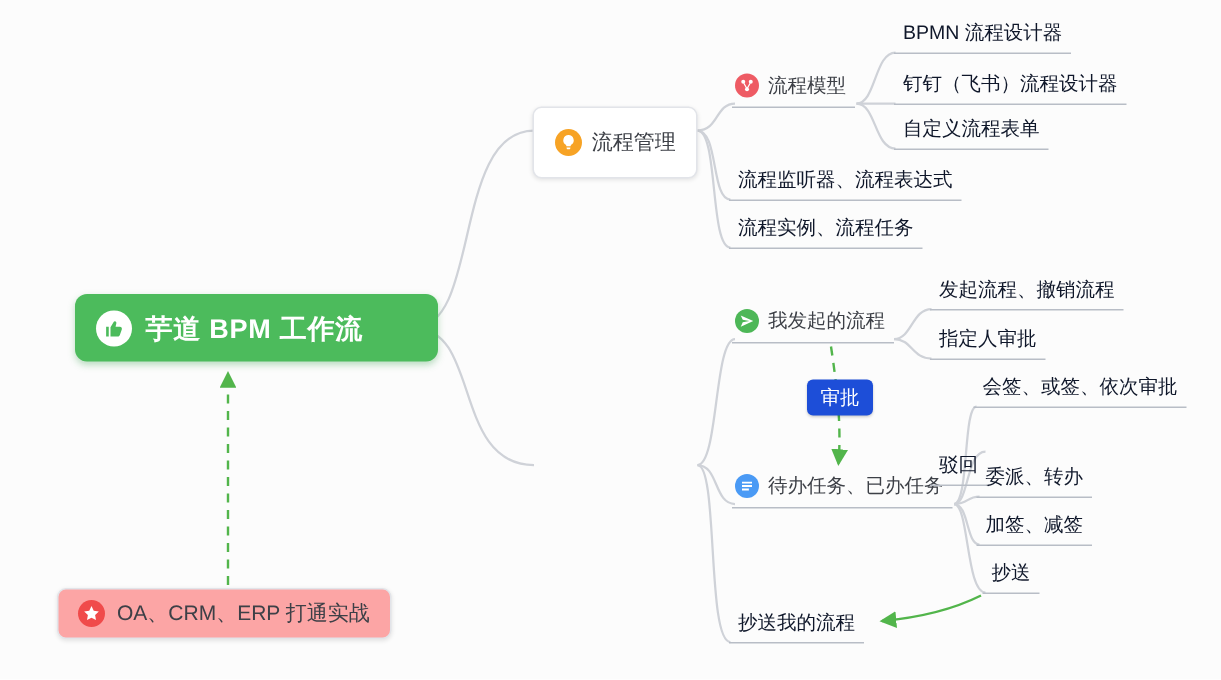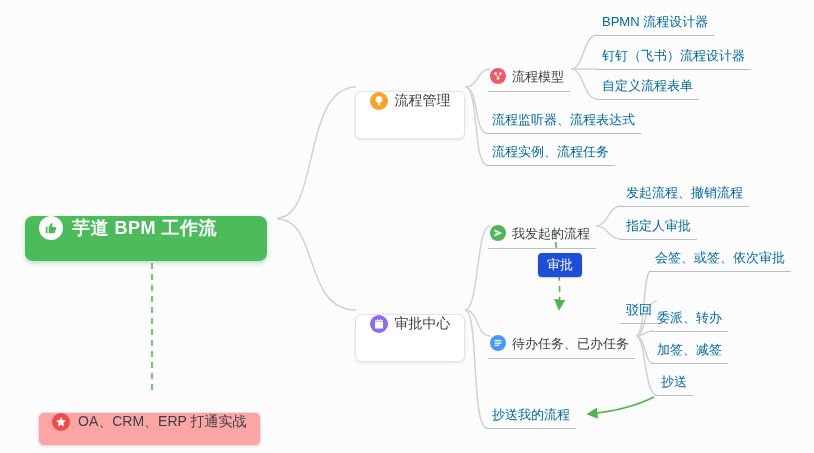--- a/index.html
+++ b/index.html
@@ -1,38 +1,38 @@
 <!DOCTYPE html>
 <html><head>
 <meta charset="utf-8">
 <style>
   * { margin:0; padding:0; box-sizing:border-box; }
   html,body { background:#ffffff; font-family:"Liberation Sans", sans-serif; }
   .stage { position:relative; width:814px; height:453px; background:#fcfcfc; overflow:hidden; }
   svg.wires { position:absolute; left:0; top:0; }
 
-  .node { position:absolute; display:flex; align-items:flex-start; white-space:nowrap;margin-top:20px; }
+  .node { position:absolute; display:flex; align-items:center; white-space:nowrap; }
 
-  .root-node { left:25px; top:196px; width:242px; height:45px; background:#4cbb5c;
+  .root-node { left:50px; top:196px; width:242px; height:45px; background:#4cbb5c;
                border-radius:8px; padding:0 14px; gap:9px; box-shadow:0 2px 5px rgba(60,160,80,.35); }
   .root-node .label { color:#fff; font-size:18px; font-weight:bold; letter-spacing:.5px; }
 
   .topic-box { background:#fff; border:1px solid #e2e4e9; border-radius:6px;
                box-shadow:0 1px 3px rgba(0,0,0,.10); width:110px; height:48px;
                justify-content:center; gap:7px; font-size:14px; color:#3d4047; }
 
   .note-box { left:38px; top:392px; background:#fca5a5; border:1px solid #e2e4e9; border-radius:6px;
               box-shadow:0 1px 3px rgba(0,0,0,.10); height:34px; padding:0 13px; gap:8px;
               font-size:14px; color:#3d4047; }
 
   .subtopic { gap:6px; border-bottom:1px solid #b8bdc6; padding:2px 6px 5px 2px;
               font-size:13px; color:#3d4047; }
 
   .leaf { position:absolute; border-bottom:1px solid #b8bdc6; padding:2px 6px 5px 6px;
-          font-size:13px; line-height:16px; color:#0369a1; white-space:nowrap; }
+          font-size:13px; line-height:16px; color:#0f172a; white-space:nowrap; }
 
   .badge { position:absolute; left:538px; top:253px; background:#1d4ed8; color:#fff;
            font-size:13px; line-height:16px; padding:4px 9px; border-radius:4px;
            box-shadow:0 1px 2px rgba(0,0,0,.2); }
 
   .icon-circle { display:flex; align-items:center; justify-content:center;
                  border-radius:50%; flex:0 0 auto; }
   .ic-24 { width:24px; height:24px; }
   .ic-18 { width:18px; height:18px; }
   .ic-16 { width:16px; height:16px; }
@@ -114,28 +114,20 @@
     <span>流程模型</span>
   </div>
 
   <div class="leaf" style="left:596px; top:12px;">BPMN 流程设计器</div>
   <div class="leaf" style="left:596px; top:46px;">钉钉（飞书）流程设计器</div>
   <div class="leaf" style="left:596px; top:76px;">自定义流程表单</div>
 
   <div class="leaf" style="left:486px; top:110px;">流程监听器、流程表达式</div>
   <div class="leaf" style="left:486px; top:142px;">流程实例、流程任务</div>
 
-  <div class="node topic-box" style="left:355px; top:294px;">
-    <span class="icon-circle ic-18 bg-purple">
-      <svg width="12" height="12" viewBox="0 0 24 24" fill="#ffffff">
-        <path d="M4 8h16v12a1 1 0 0 1-1 1H5a1 1 0 0 1-1-1zM4 4.5h16V7H4zM8 2h2v3.5H8zM14 2h2v3.5h-2z"></path>
-      </svg>
-    </span>
-    <span>审批中心</span>
-  </div>
 
   <div class="node subtopic" style="left:488px; top:203px;">
     <span class="icon-circle ic-16 bg-green">
       <svg width="10" height="10" viewBox="0 0 24 24" fill="#ffffff">
         <path d="M2 21l20-9L2 3l3.2 7 10.8 2-10.8 2z"></path>
       </svg>
     </span>
     <span>我发起的流程</span>
   </div>
 

